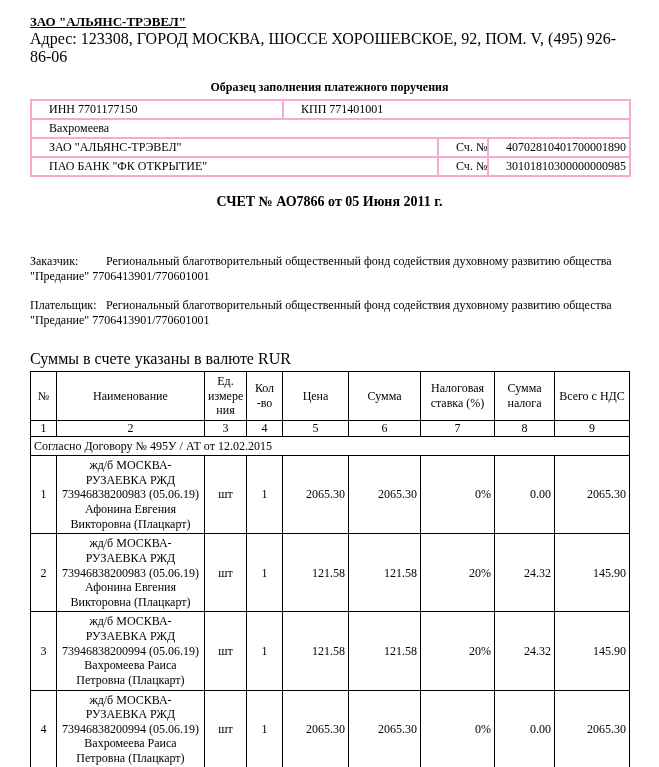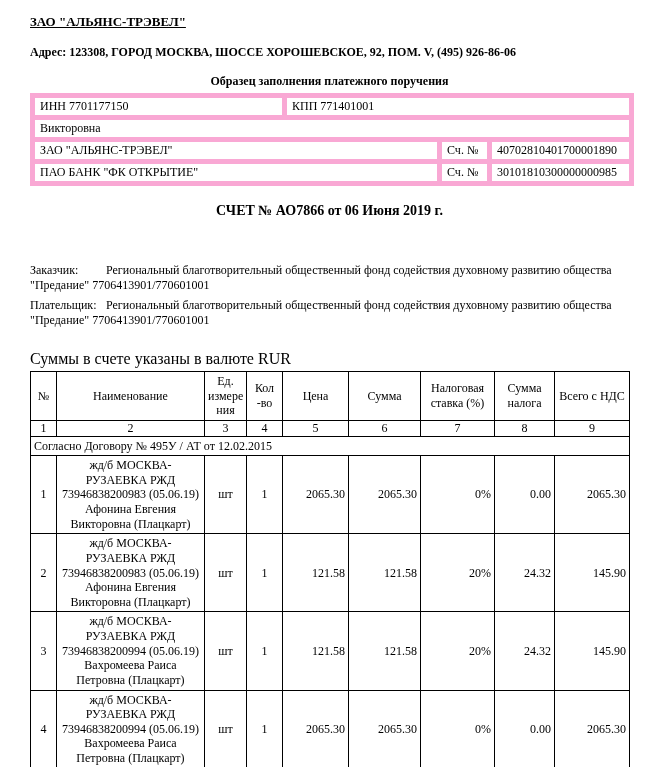--- a/index.html
+++ b/index.html
@@ -12,55 +12,54 @@
   }
   .page { padding: 10px 30px 20px 30px; }
 
   .company-name {
     font-size: 13px;
     font-weight: bold;
     text-decoration: underline;
     margin-top: 4px;
   }
   .address-line {
-    font-size: 12px;
-    font-weight: bold;
-    margin-top: 15px;
+    font-size: 16px;
+    font-weight: normal;
   }
   .sample-title {
     font-size: 12px;
     font-weight: bold;
     text-align: center;
     margin-top: 14px;
     margin-bottom: 4px;
   }
 
   table.bank {
     width: 100%;
     border-collapse: collapse;
     font-size: 12px;
     table-layout: fixed;
   }
   table.bank td {
-    border: 5px solid #f9a8d4;
-    padding: 1px 5px;
+    border: 2px solid #f9a8d4;
+    padding: 1px 17px;
     height: 16px;
     overflow: hidden;
     white-space: nowrap;
   }
 
   .invoice-title {
     font-size: 14px;
     font-weight: bold;
     text-align: center;
     margin-top: 17px;
   }
 
   .parties { margin-top: 44px; font-size: 12px; }
-  .party-row { margin-top: 5px; line-height: 1.25; }
+  .party-row { margin-top: 14px; line-height: 1.25; }
   .party-label { display: inline-block; width: 76px; vertical-align: top; }
 
   .currency-note { font-size: 16px; margin-top: 22px; margin-bottom: 3px; }
 
   table.items {
     width: 100%;
     border-collapse: collapse;
     font-size: 12px;
     table-layout: fixed;
   }
@@ -100,36 +99,36 @@
         <col style="width:155px">
         <col style="width:50px">
         <col style="width:142px">
     </colgroup>
     <tbody>
       <tr>
         <td>ИНН 7701177150</td>
         <td colspan="3">КПП 771401001</td>
       </tr>
       <tr>
-        <td colspan="4">Викторовна</td>
+        <td colspan="4">Вахромеева</td>
       </tr>
       <tr>
         <td colspan="2">ЗАО "АЛЬЯНС-ТРЭВЕЛ"</td>
         <td>Сч. №</td>
         <td>40702810401700001890</td>
       </tr>
       <tr>
         <td colspan="2">ПАО БАНК "ФК ОТКРЫТИЕ"</td>
         <td>Сч. №</td>
         <td>30101810300000000985</td>
       </tr>
     </tbody>
   </table>
 
-  <div class="invoice-title">СЧЕТ № АО7866  от 06 Июня 2019 г.</div>
+  <div class="invoice-title">СЧЕТ № АО7866  от 05 Июня 2011 г.</div>
 
   <div class="parties">
     <div class="party-row"><span class="party-label">Заказчик:</span><span>Региональный благотворительный общественный фонд содействия духовному развитию общества "Предание" 7706413901/770601001</span></div>
     <div class="party-row"><span class="party-label">Плательщик:</span><span>Региональный благотворительный общественный фонд содействия духовному развитию общества "Предание" 7706413901/770601001</span></div>
   </div>
 
   <div class="currency-note">Суммы в счете указаны в валюте RUR</div>
 
   <table class="items">
     <colgroup>

